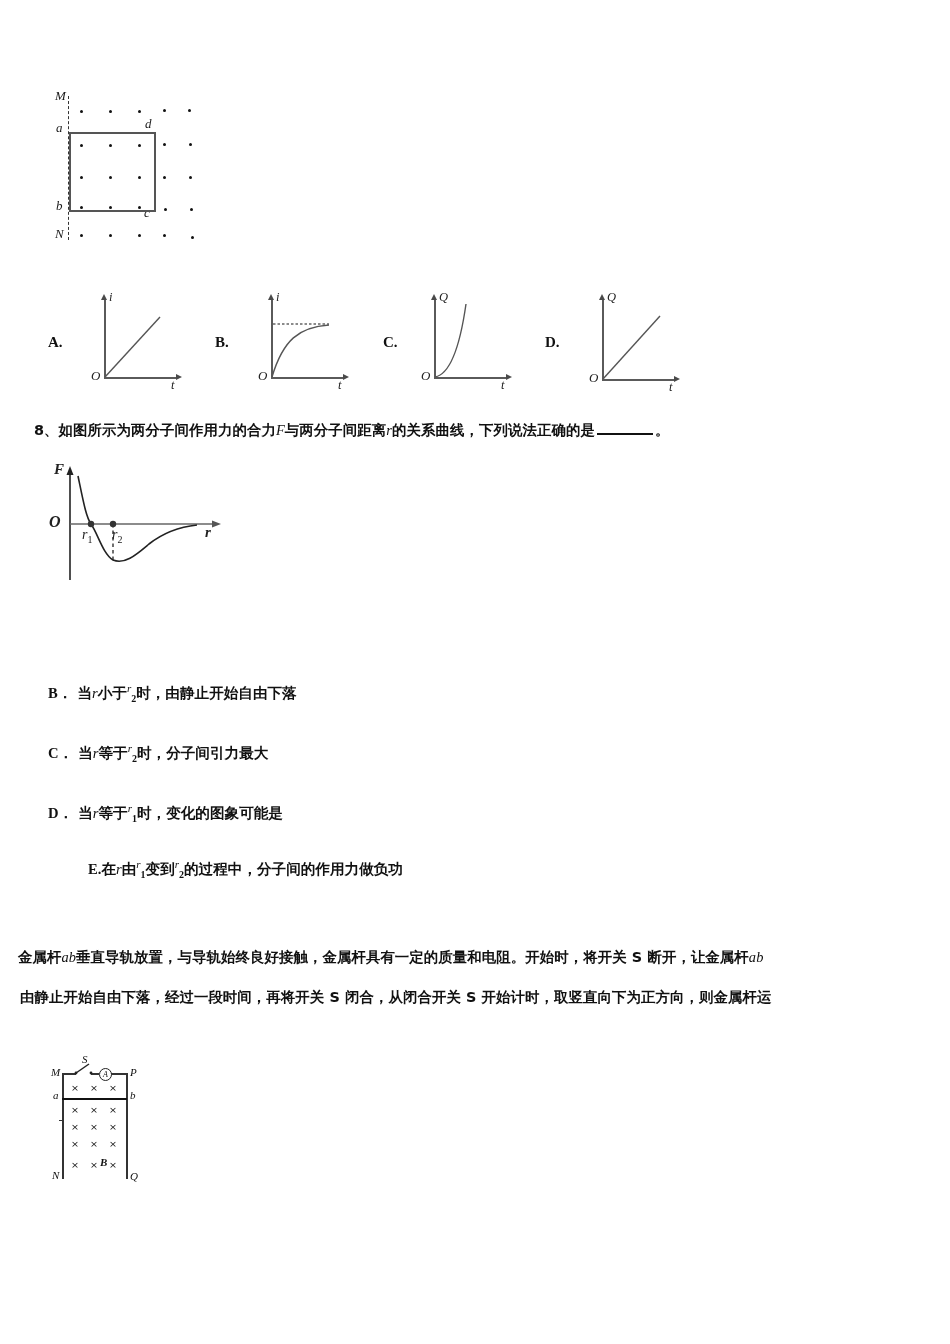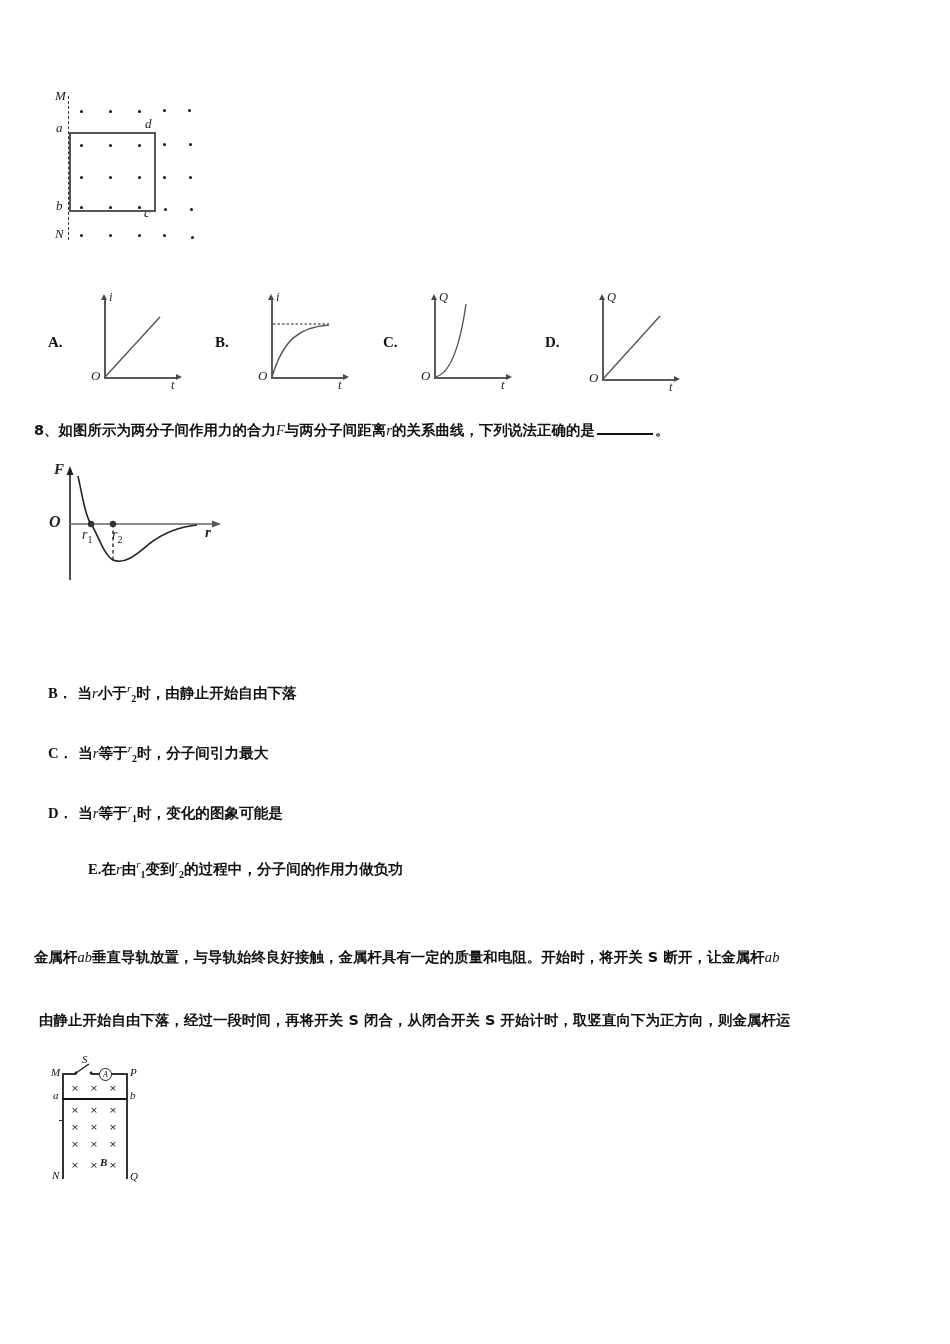--- a/index.html
+++ b/index.html
@@ -324,25 +324,25 @@
   <div class="opt" style="left:48px; top:802px;">
     <span class="lbl">D．</span>
     <span>当</span><span class="ital">r</span><span>等于</span><span class="supr">r</span><span class="subn">1</span><span>时，变化的图象可能是</span>
   </div>
 
   <div class="opt" style="left:48px; top:858px;margin-left:40px;">
     <span class="lbl">E.</span><span>在</span><span class="ital">r</span><span>由</span><span class="supr">r</span><span class="subn">1</span><span>变到</span><span class="supr">r</span><span class="subn">2</span><span>的过程中，分子间的作用力做负功</span>
   </div>
 
 
-  <div class="qtext" style="left:34px; top:948px;">
+  <div class="qtext" style="left:18px; top:948px;">
     <span>金属杆</span><span class="ital">ab</span><span>垂直导轨放置，与导轨始终良好接触，金属杆具有一定的质量和电阻。开始时，将开关 S 断开，让金属杆</span><span class="ital">ab</span>
   </div>
 
-  <div class="qtext" style="left:39px; top:988px;margin-top:23px;">由静止开始自由下落，经过一段时间，再将开关 S 闭合，从闭合开关 S 开始计时，取竖直向下为正方向，则金属杆运</div>
+  <div class="qtext" style="left:20px; top:988px;">由静止开始自由下落，经过一段时间，再将开关 S 闭合，从闭合开关 S 开始计时，取竖直向下为正方向，则金属杆运</div>
 
 
   <div class="fig-box" style="left:40px; top:1056px; width:115px; height:130px;">
 
     <div class="rail" style="left:22px; top:17px; width:1.6px; height:106px;"></div>
     <div class="rail" style="left:86px; top:17px; width:1.6px; height:106px;"></div>
     <div class="rail" style="left:22px; top:17px; width:14px; height:1.5px;"></div>
     <div class="rail" style="left:51px; top:17px; width:8px; height:1.5px;"></div>
     <div class="rail" style="left:71px; top:17px; width:16px; height:1.5px;"></div>
 

